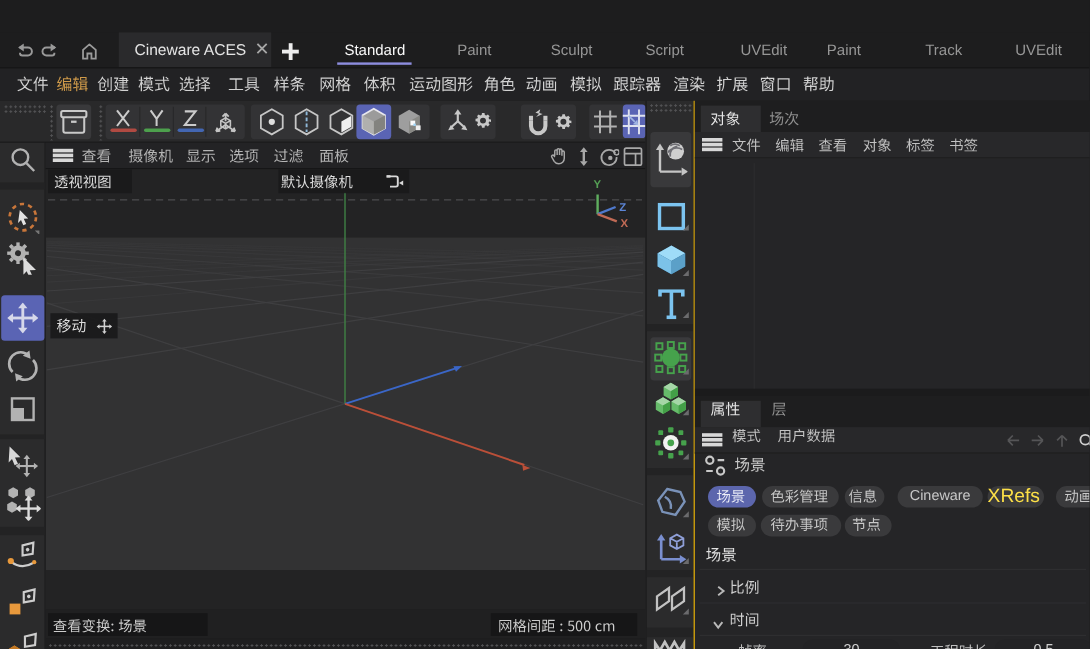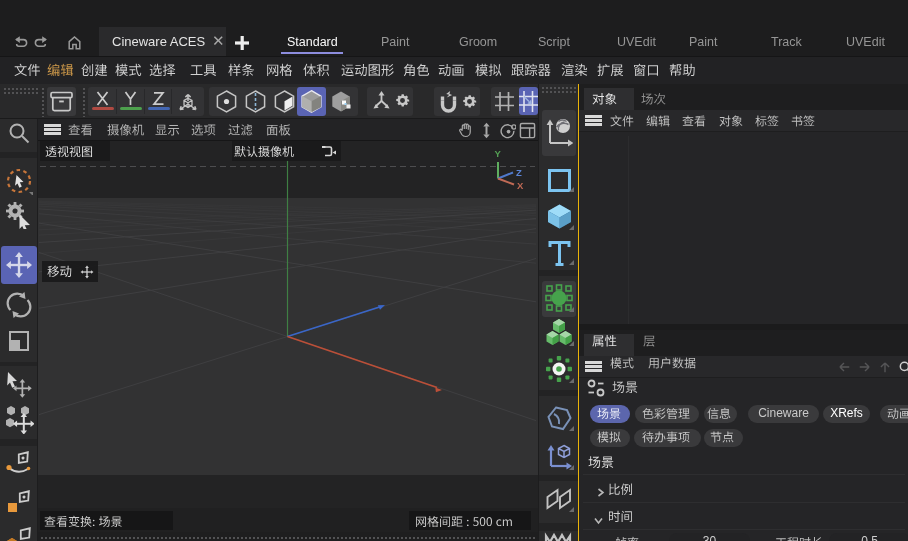--- a/index.html
+++ b/index.html
@@ -67,21 +67,21 @@
         <span>Cineware ACES</span>
       </div>
     <div class="x abs">✕</div>
     <svg class="abs" style="left:234px;top:8px" width="16" height="16" viewBox="0 0 16 16">
         <rect x="6.6" y="1" width="3.2" height="14" fill="#ededed"></rect>
         <rect x="1" y="6.4" width="14" height="3.2" fill="#ededed"></rect>
       </svg>
     <div class="lay sel" style="left:287px">Standard</div>
     <div class="underline abs"></div>
     <div class="lay" style="left:381px">Paint</div>
-    <div class="lay" style="left:459px">Groom</div>
+    <div class="lay" style="left:459px">Sculpt</div>
     <div class="lay" style="left:538px">Script</div>
     <div class="lay" style="left:617px">UVEdit</div>
     <div class="lay" style="left:689px">Paint</div>
     <div class="lay" style="left:771px">Track</div>
     <div class="lay" style="left:846px">UVEdit</div>
   </div>
 
   <div id="menubar" class="abs"></div>
 
   <div id="toolbar" class="abs">
@@ -519,21 +519,21 @@
           <path d="M11 4.5 h5.5"></path>
           <path d="M1.5 13.5 h5.5"></path>
           <circle cx="13.5" cy="13.5" r="3"></circle>
         </g>
       </svg>
 
     <div class="pill sel" style="left:11px;top:321px;width:40px"></div>
     <div class="pill" style="left:56px;top:321px;width:64px"></div>
     <div class="pill" style="left:125px;top:321px;width:33px"></div>
     <div class="pill" style="left:169px;top:321px;width:71px;color:#c9c9c9;font-size:12px;text-align:center;line-height:17px">Cineware</div>
-    <div class="pill" style="left:244px;top:321px;width:47px;color:#ffffff;font-size:12px;text-align:center;line-height:17px">XRefs</div>
+    <div class="pill" style="left:244px;top:321px;width:47px;color:#fde047;font-size:16px;text-align:left;line-height:17px">XRefs</div>
     <div class="pill" style="left:301px;top:321px;width:40px"></div>
     <div class="pill" style="left:11px;top:345px;width:40px"></div>
     <div class="pill" style="left:55px;top:345px;width:67px"></div>
     <div class="pill" style="left:125px;top:345px;width:39px"></div>
     <hr class="div" style="top:390px">
     <svg style="position:absolute;left:17px;top:404px" width="9" height="9" viewBox="0 0 9 9">
         <path d="M2.5 1 L7 4.5 L2.5 8" fill="none" stroke="#b8b8b8" stroke-width="1.6"></path>
       </svg>
     <hr class="div" style="top:418px">
     <svg style="position:absolute;left:15px;top:432px" width="9" height="9" viewBox="0 0 9 9">

